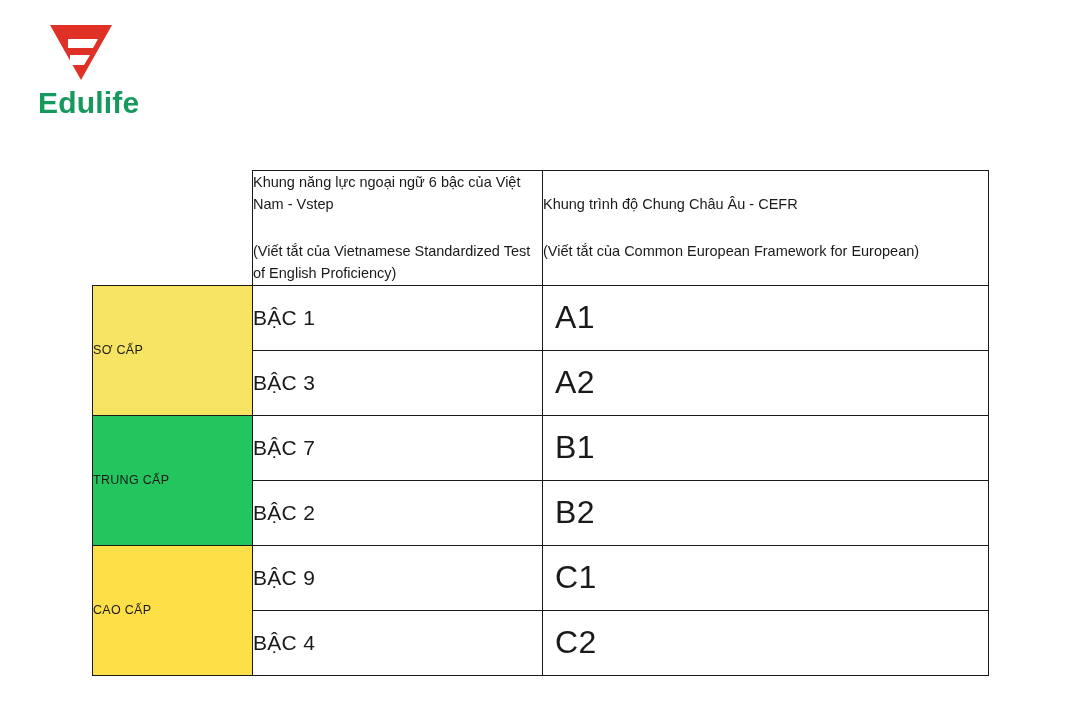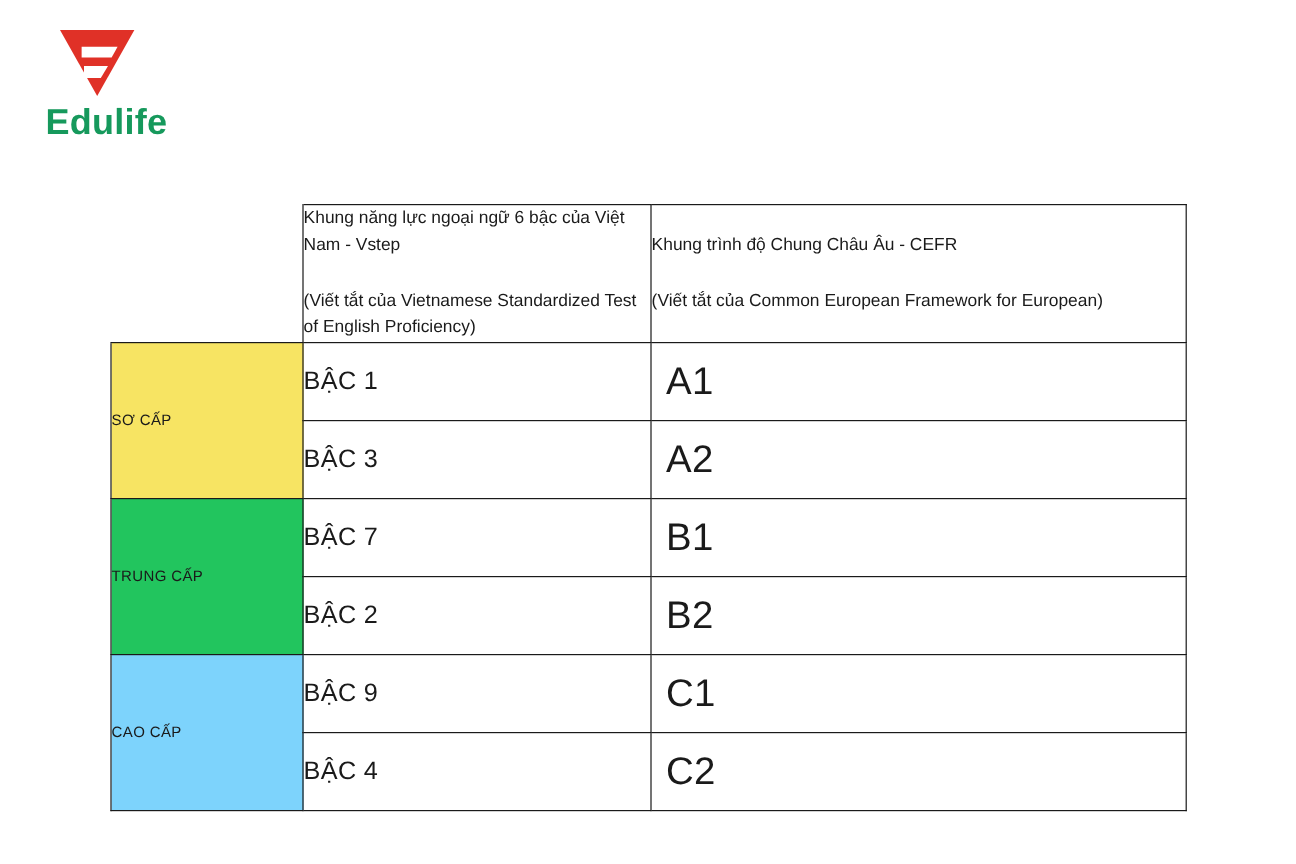--- a/index.html
+++ b/index.html
@@ -150,21 +150,21 @@
         <td class="level-cell" rowspan="2" style="background: #22c55e;">TRUNG CẤP</td>
         <td class="val-cell">BẬC 7</td>
         <td class="val-cell cefr-val">B1</td>
       </tr>
       <tr>
         <td class="val-cell">BẬC 2</td>
         <td class="val-cell cefr-val">B2</td>
       </tr>
 
       <tr>
-        <td class="level-cell" rowspan="2" style="background: #7dd3fc;">CAO CẤP</td>
+        <td class="level-cell" rowspan="2" style="background: #fde047;">CAO CẤP</td>
         <td class="val-cell">BẬC 9</td>
         <td class="val-cell cefr-val">C1</td>
       </tr>
       <tr>
         <td class="val-cell">BẬC 4</td>
         <td class="val-cell cefr-val">C2</td>
       </tr>
     </tbody>
   </table>
 </div>

